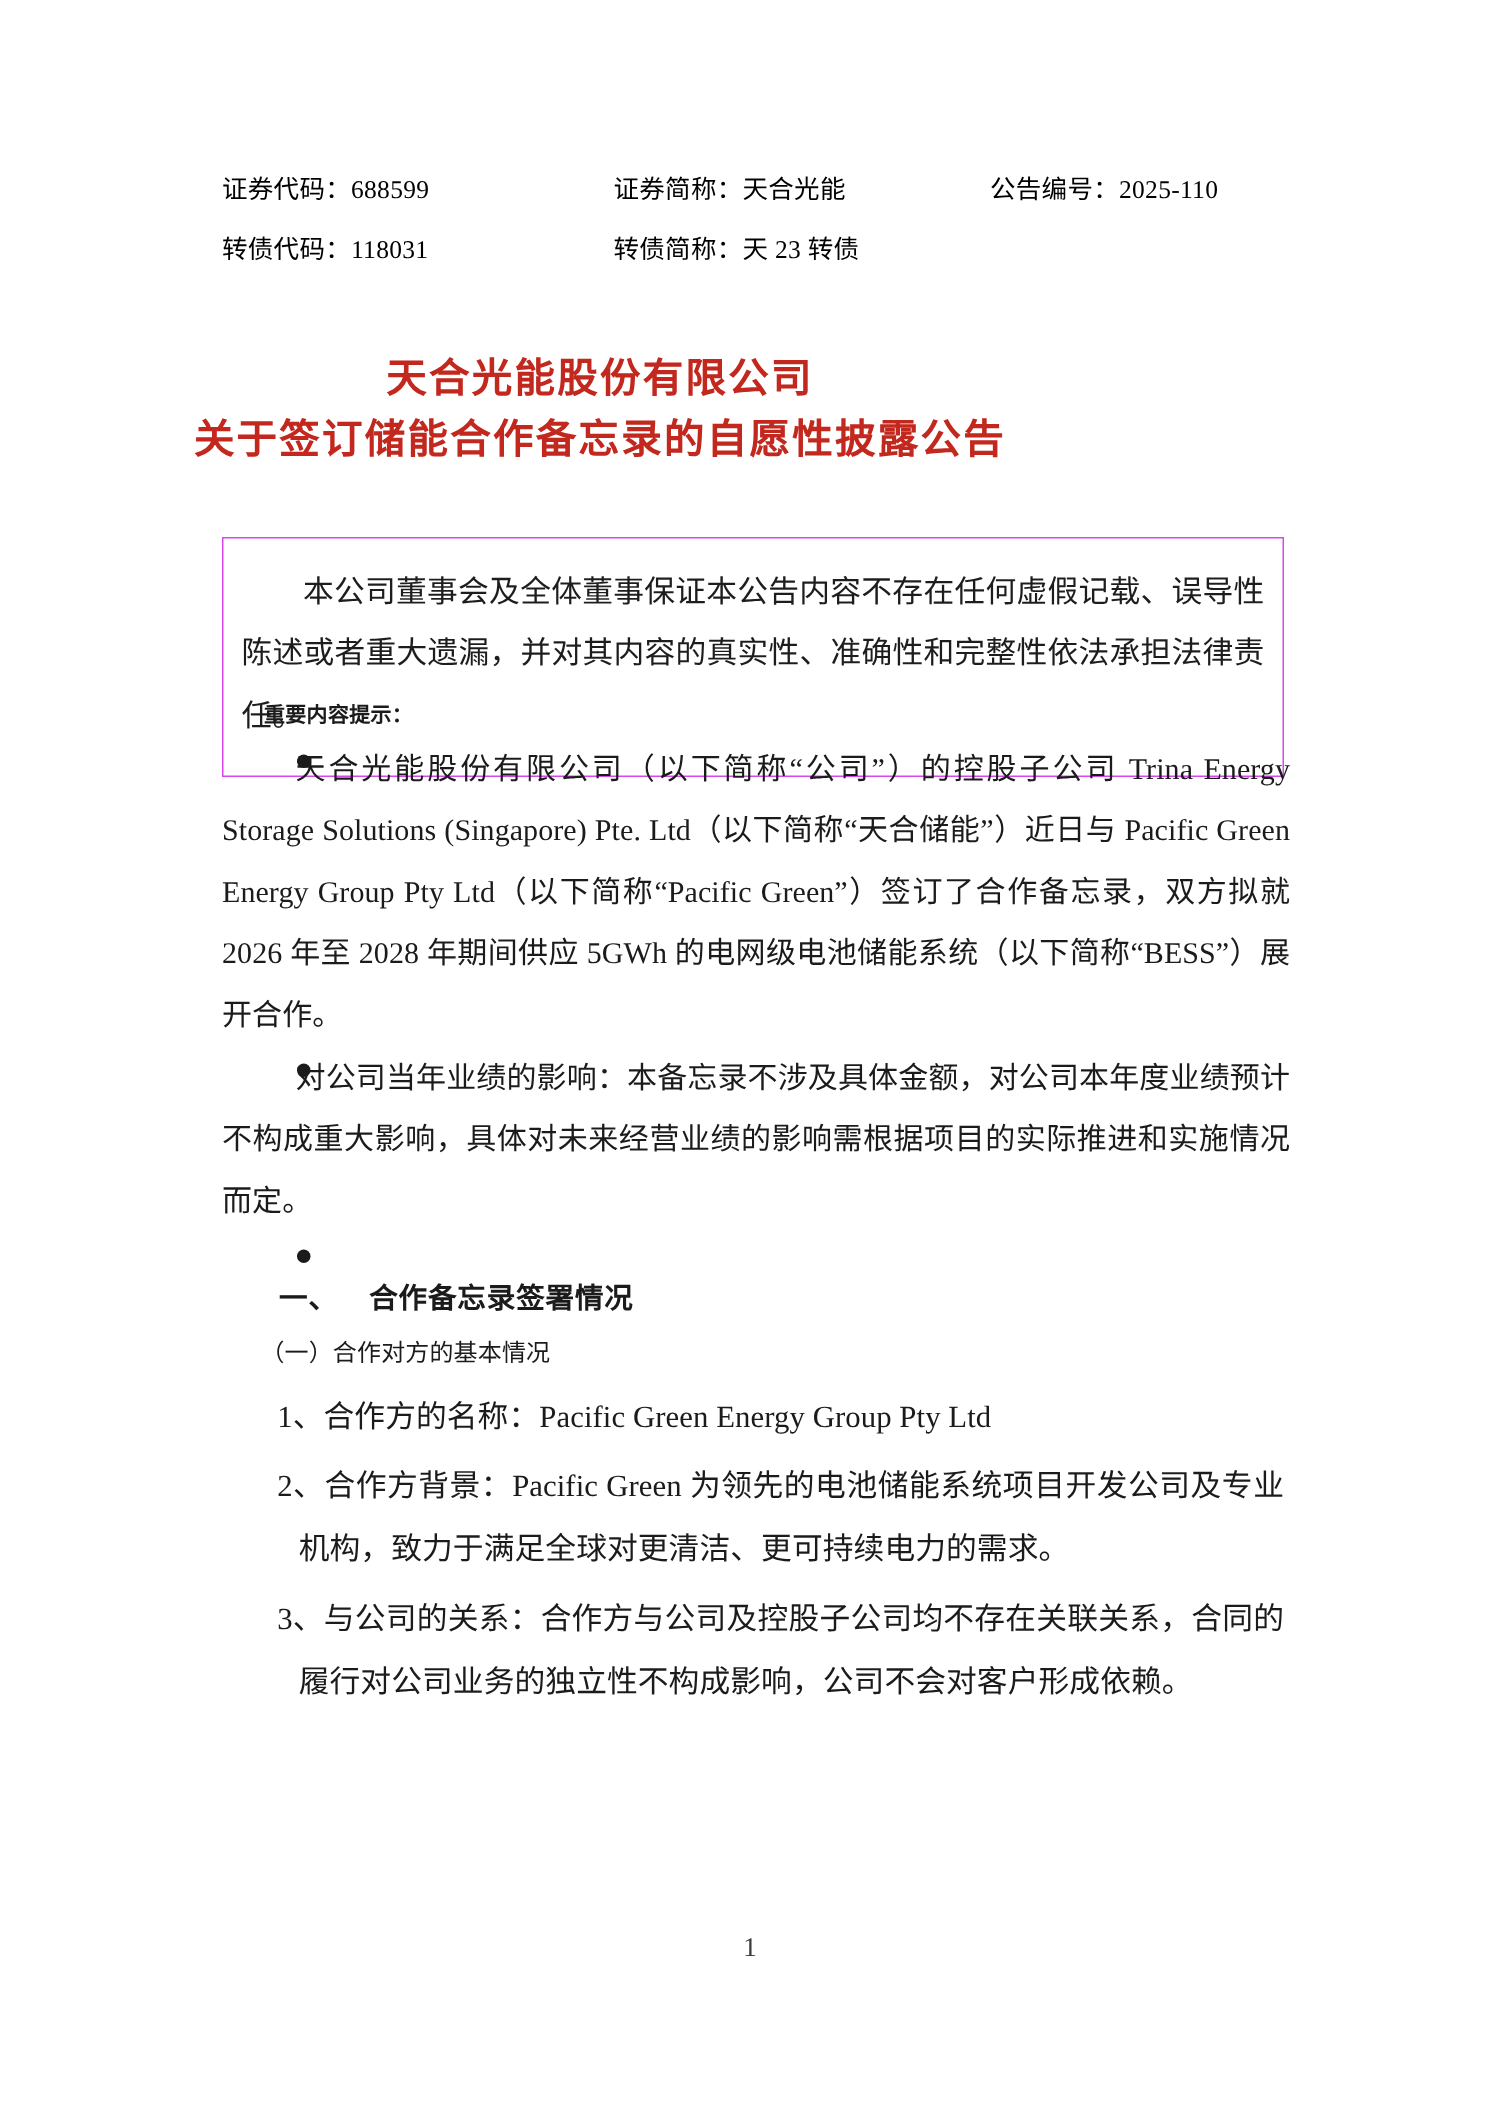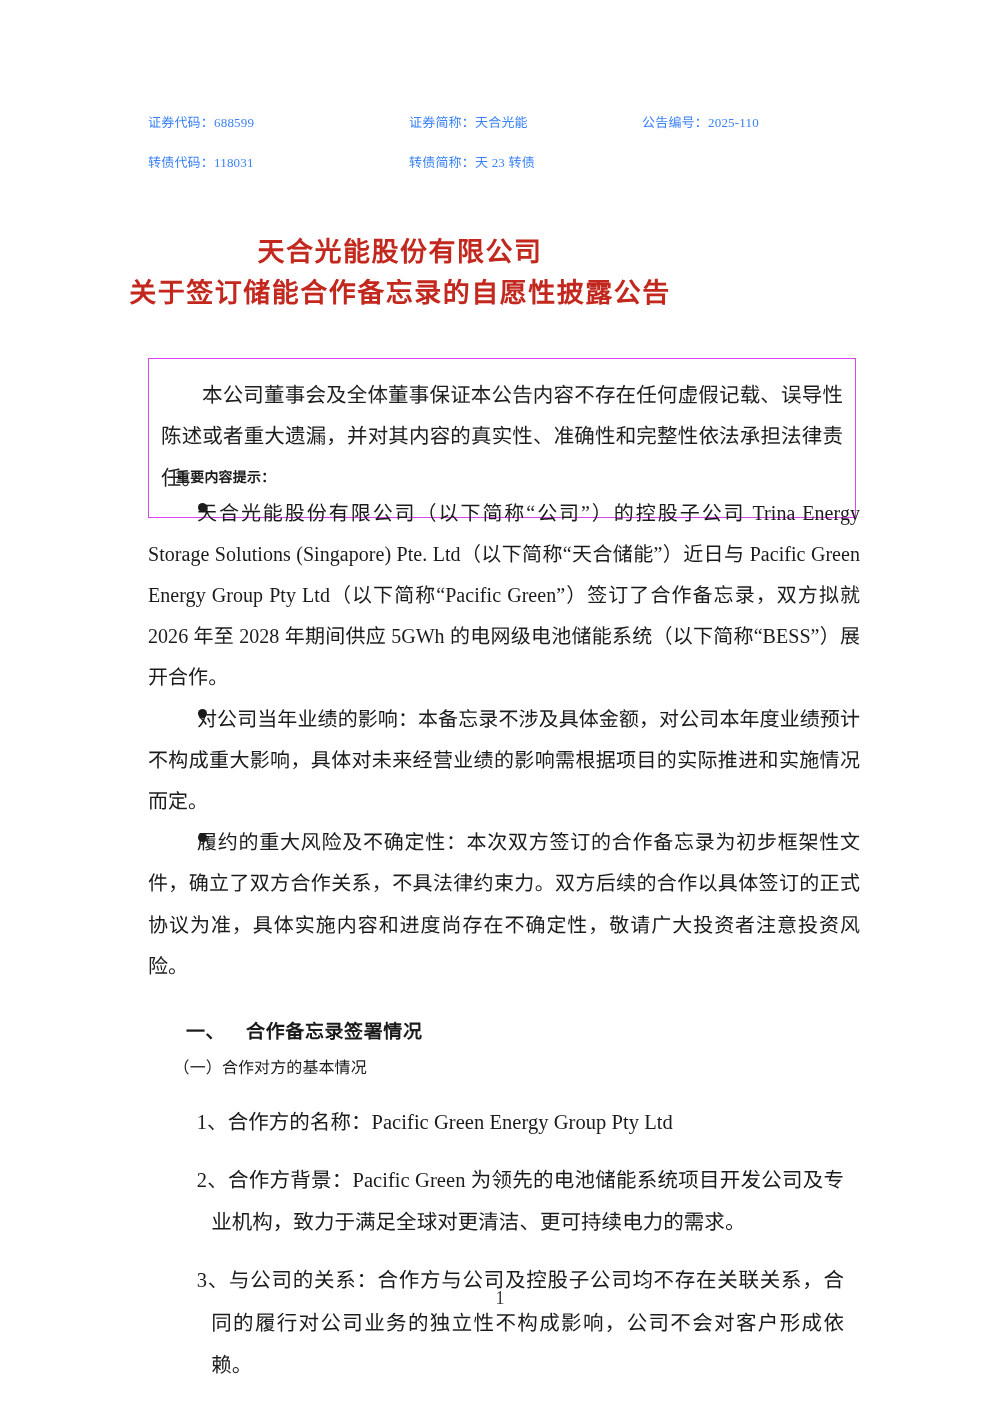--- a/index.html
+++ b/index.html
@@ -31,33 +31,33 @@
   .masthead {
     position: absolute;
     left: 148px;
     top: 112px;
     width: 712px;
   }
   .mast-row {
     display: block;
     position: relative;
     height: 40px;
-    font-size: 13px;
+    font-size: 17px;
     letter-spacing: 0.2px;
     white-space: nowrap;
-    color: #3b82f6;
+    color: #000000;
   }
   .mast-col {
     position: absolute;
     top: 0;
     display: inline-block;
   }
   .mast-c1 { left: 0px; }
   .mast-c2 { left: 261px; }
-  .mast-c3 { left: 494px; }
+  .mast-c3 { left: 512px; }
 
   
   .title-block {
     position: absolute;
     left: 0;
     top: 232px;
     width: 800px;
     text-align: center;
   }
   .title-line {
@@ -142,21 +142,21 @@
     line-height: 2.05;
     margin: 0;
     text-indent: 1.6em;
     letter-spacing: 0.1px;
   }
 
   .num-item {
     position: relative;
     font-size: 20.5px;
     line-height: 2.06;
-    margin: 16px;
+    margin: 4px;
     text-align: justify;
     text-align-last: left;
     text-indent: 1.6em;
     padding-left: 2.3em;
     letter-spacing: 0.05px;
   }
   .num-item > .num-lead {
     margin-left: -2.3em;
   }
   .spacer-md { height: 26px; }
@@ -207,21 +207,20 @@
       <span>天合光能股份有限公司（以下简称“公司”）的控股子公司 Trina Energy Storage Solutions (Singapore) Pte. Ltd（以下简称“天合储能”）近日与 Pacific Green Energy Group Pty Ltd（以下简称“Pacific Green”）签订了合作备忘录，双方拟就 2026 年至 2028 年期间供应 5GWh 的电网级电池储能系统（以下简称“BESS”）展开合作。</span>
     </p>
 
     <p class="bullet-para">
       <span class="bullet-dot"></span>
       <span>对公司当年业绩的影响：本备忘录不涉及具体金额，对公司本年度业绩预计不构成重大影响，具体对未来经营业绩的影响需根据项目的实际推进和实施情况而定。</span>
     </p>
 
     <p class="bullet-para">
       <span class="bullet-dot"></span>
-      <span>履约的重大风险及不确定性：本次双方签订的合作备忘录为初步框架性文件，确立了双方合作关系，不具法律约束力。双方后续的合作以具体签订的正式协议为准，具体实施内容和进度尚存在不确定性，敬请广大投资者注意投资风险。</span>
     </p>
 
     <div class="spacer-md"></div>
 
     <p class="section-h">
       <span class="sec-num">一、</span><span>合作备忘录签署情况</span>
     </p>
 
     <p class="sub-h">（一）合作对方的基本情况</p>
 

